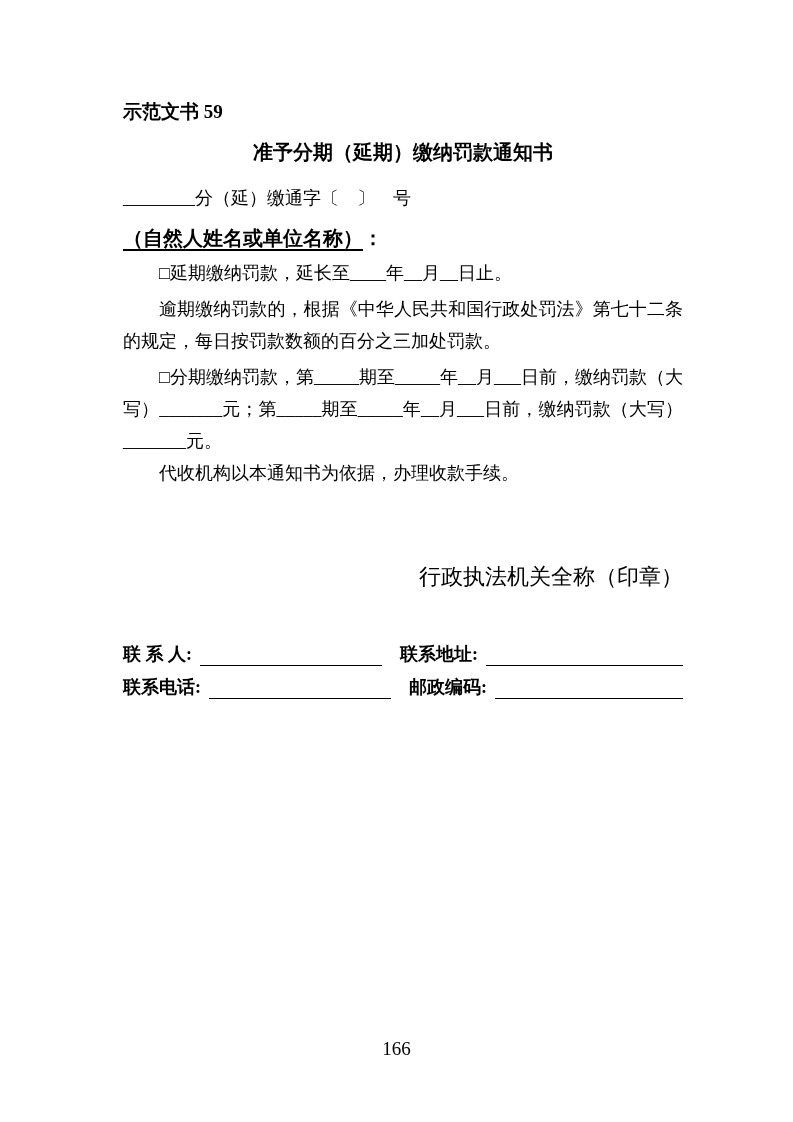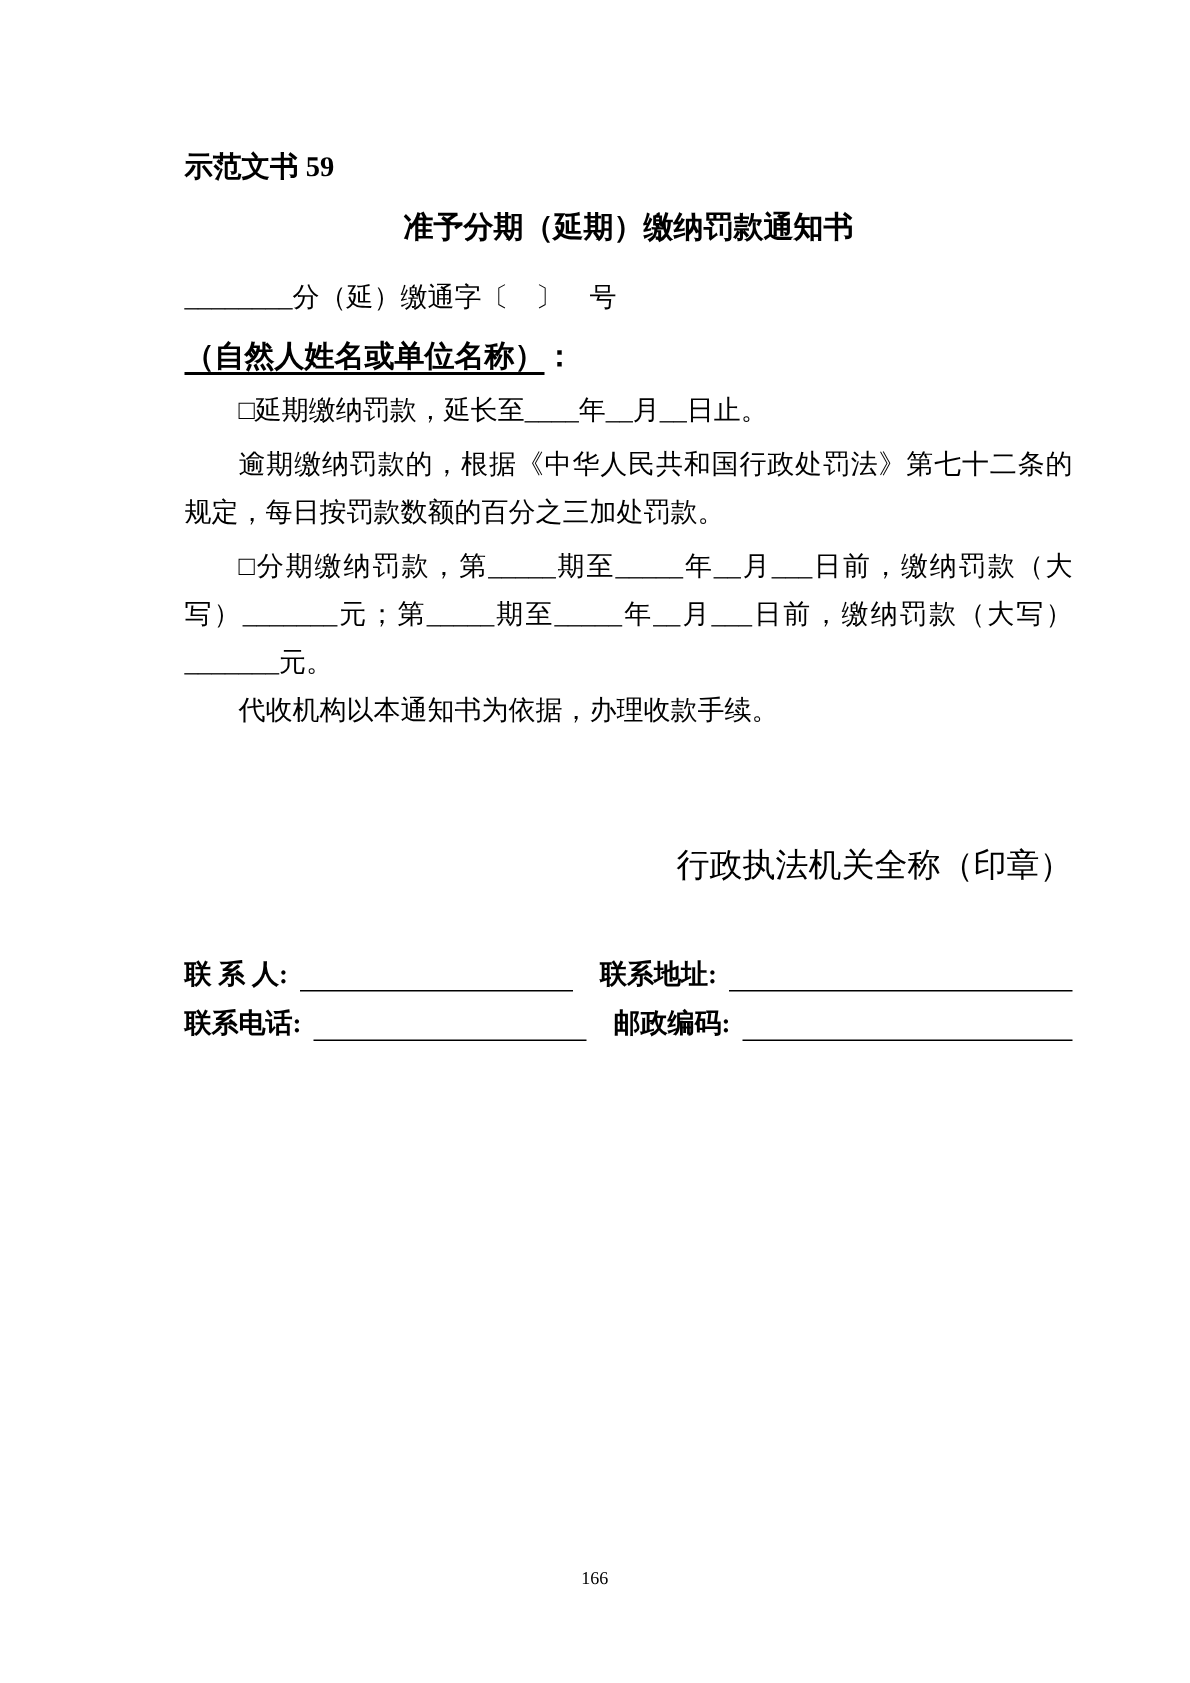--- a/index.html
+++ b/index.html
@@ -7,21 +7,21 @@
   body {
     width: 793px;
     height: 1122px;
     background: #ffffff;
     color: #000000;
     font-family: "Liberation Serif", "DejaVu Serif", serif;
     position: relative;
     overflow: hidden;
   }
   .page {
-    padding: 100px 78px 0 123px;
+    padding: 100px 110px 0 123px;
   }
   .doc-label {
     font-size: 19px;
     font-weight: bold;
     line-height: 23px;
   }
   .title {
     font-size: 20px;
     font-weight: bold;
     text-align: center;
@@ -64,21 +64,21 @@
     line-height: 34px;
     padding-right: 58px;
     white-space: pre;
   }
   .contacts {
     margin-top: 44px;
     font-size: 18px;
   }
   .contact-row {
     display: flex;
-    align-items: flex-start;
+    align-items: center;
     height: 33px;
   }
   .contact-label {
     white-space: pre;
     font-weight: bold;
     flex: 0 0 auto;
   }
   .blank {
     display: inline-block;
     border-bottom: 1.5px solid #000;
@@ -93,21 +93,21 @@
   .blank-2 {
     flex: 1 1 auto;
     margin-left: 8px;
   }
   .page-number {
     position: absolute;
     bottom: 62px;
     left: 0;
     right: 0;
     text-align: center;
-    font-size: 12px;
+    font-size: 19px;
   }
   .checkbox {
     font-size: 18px;
   }
 </style>
 </head>
 <body>
 
 <div class="page">
 

